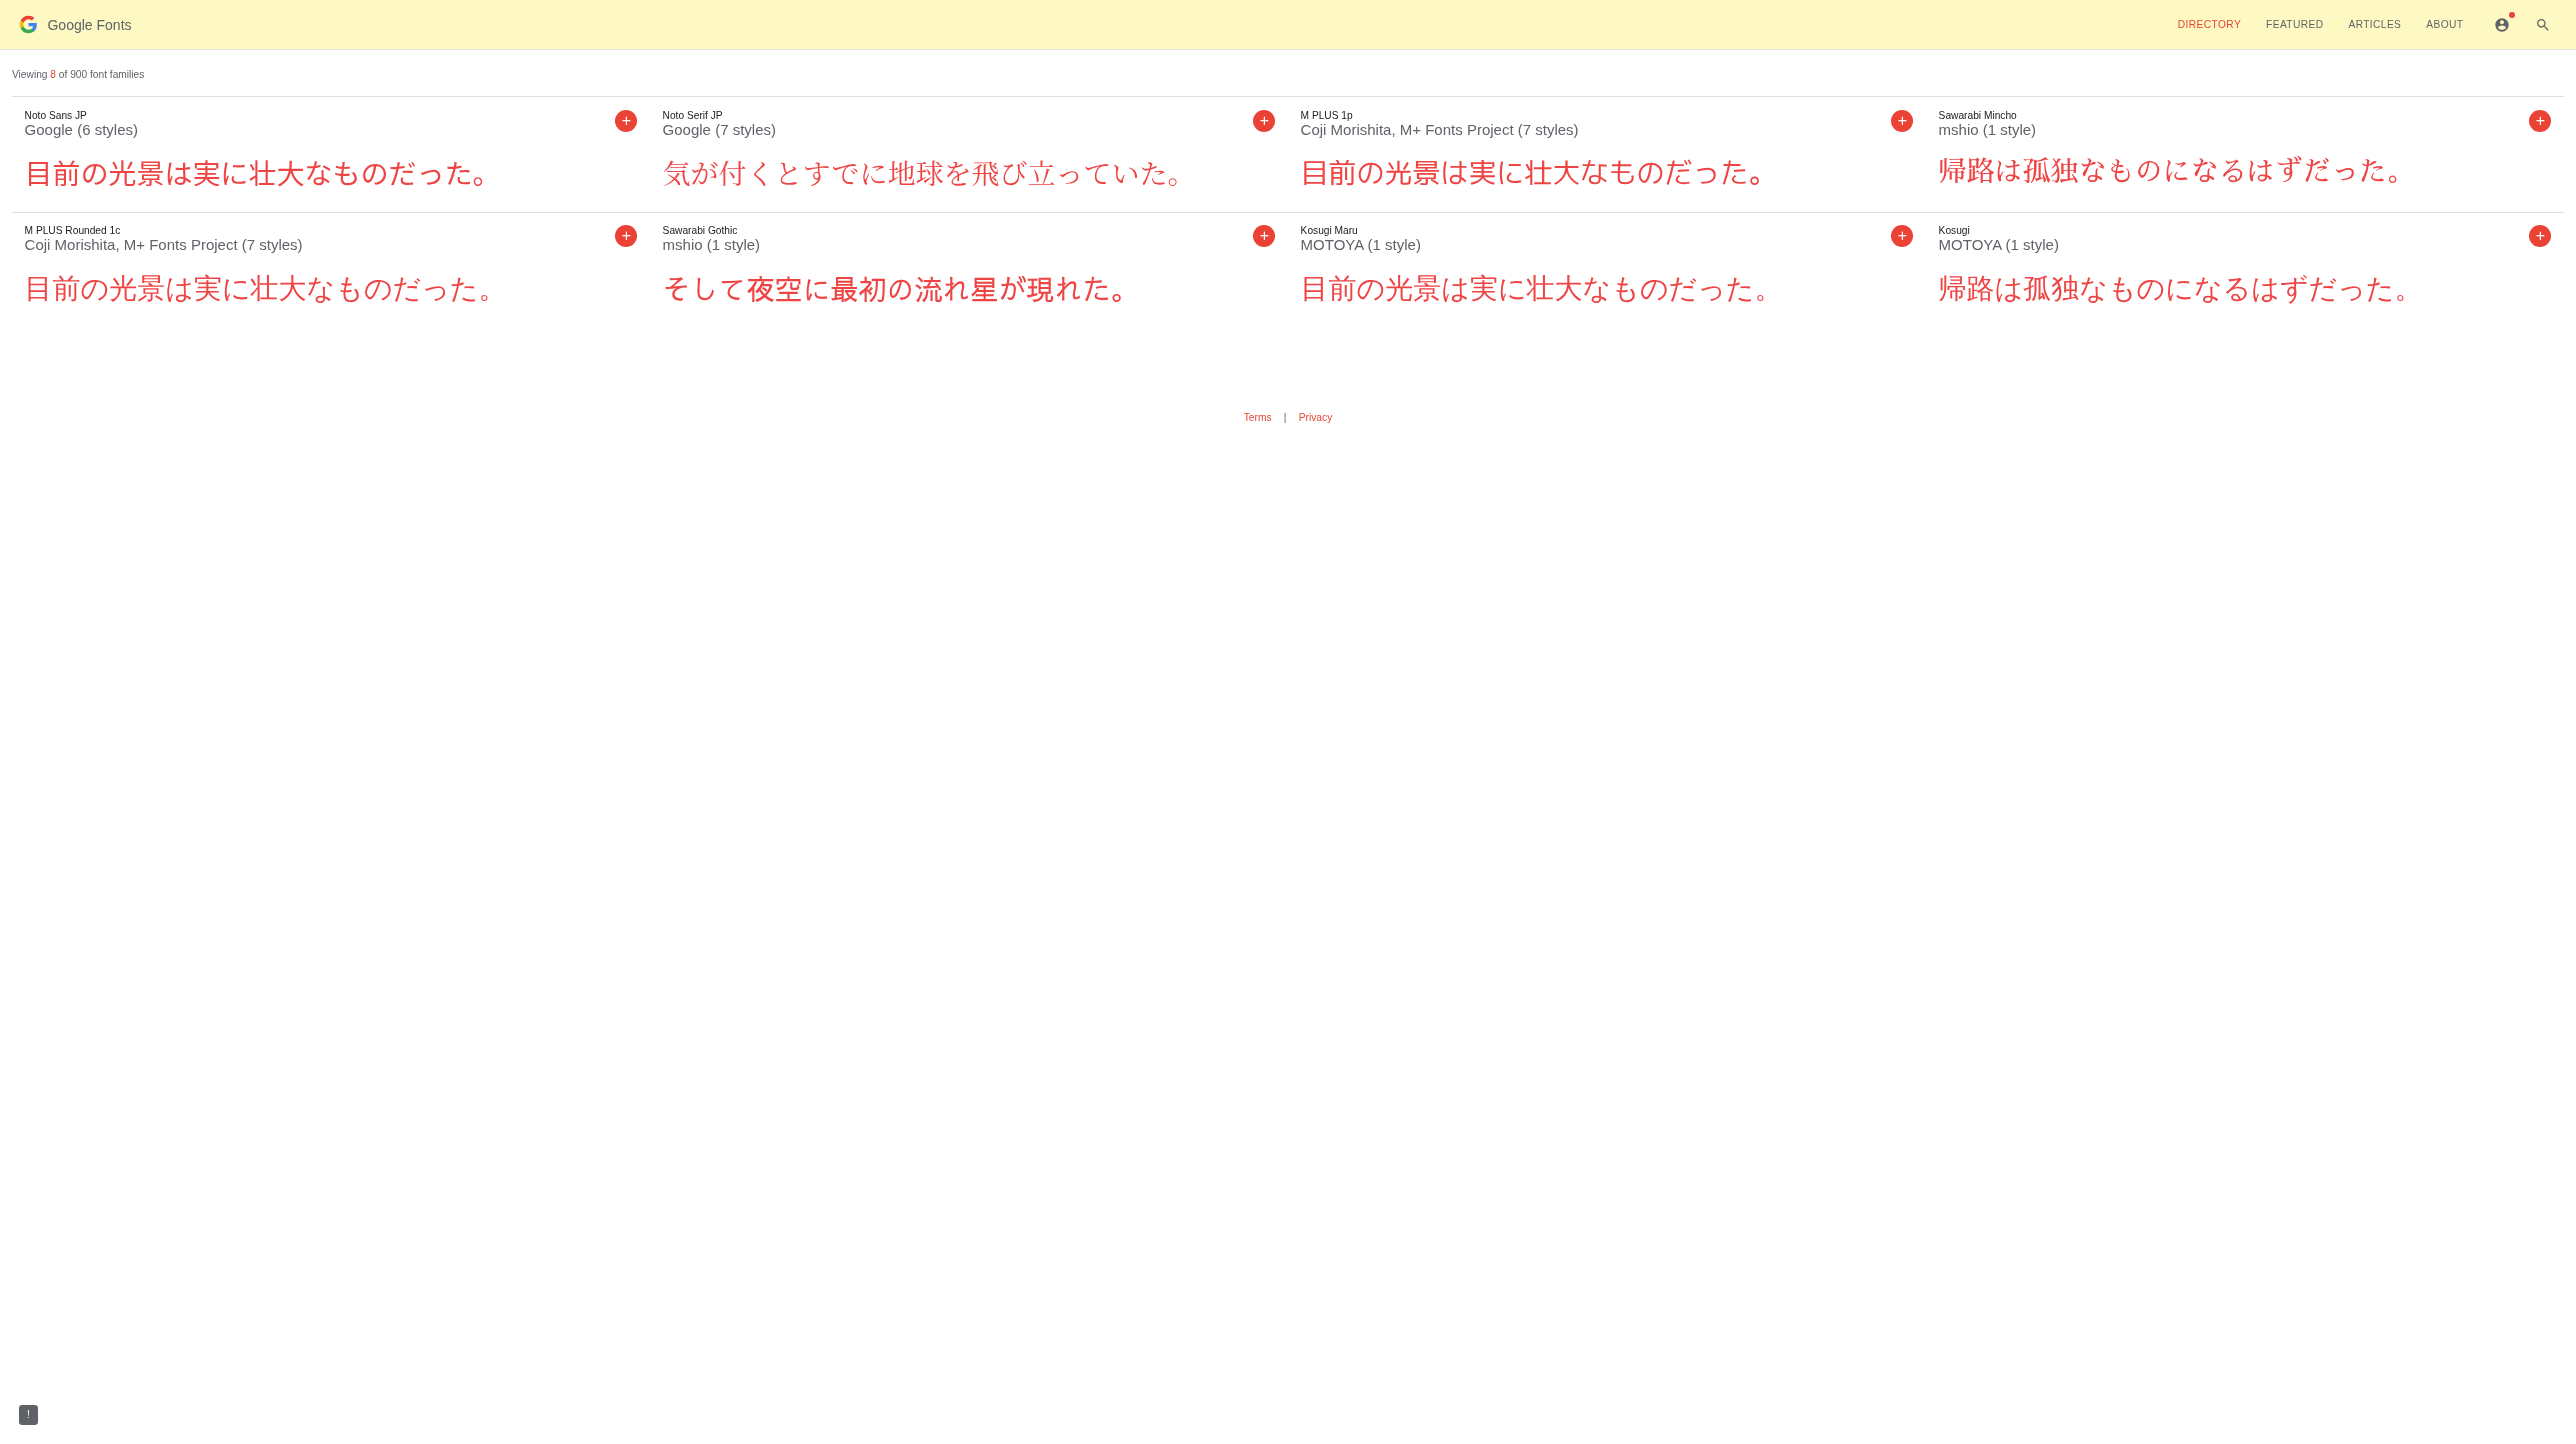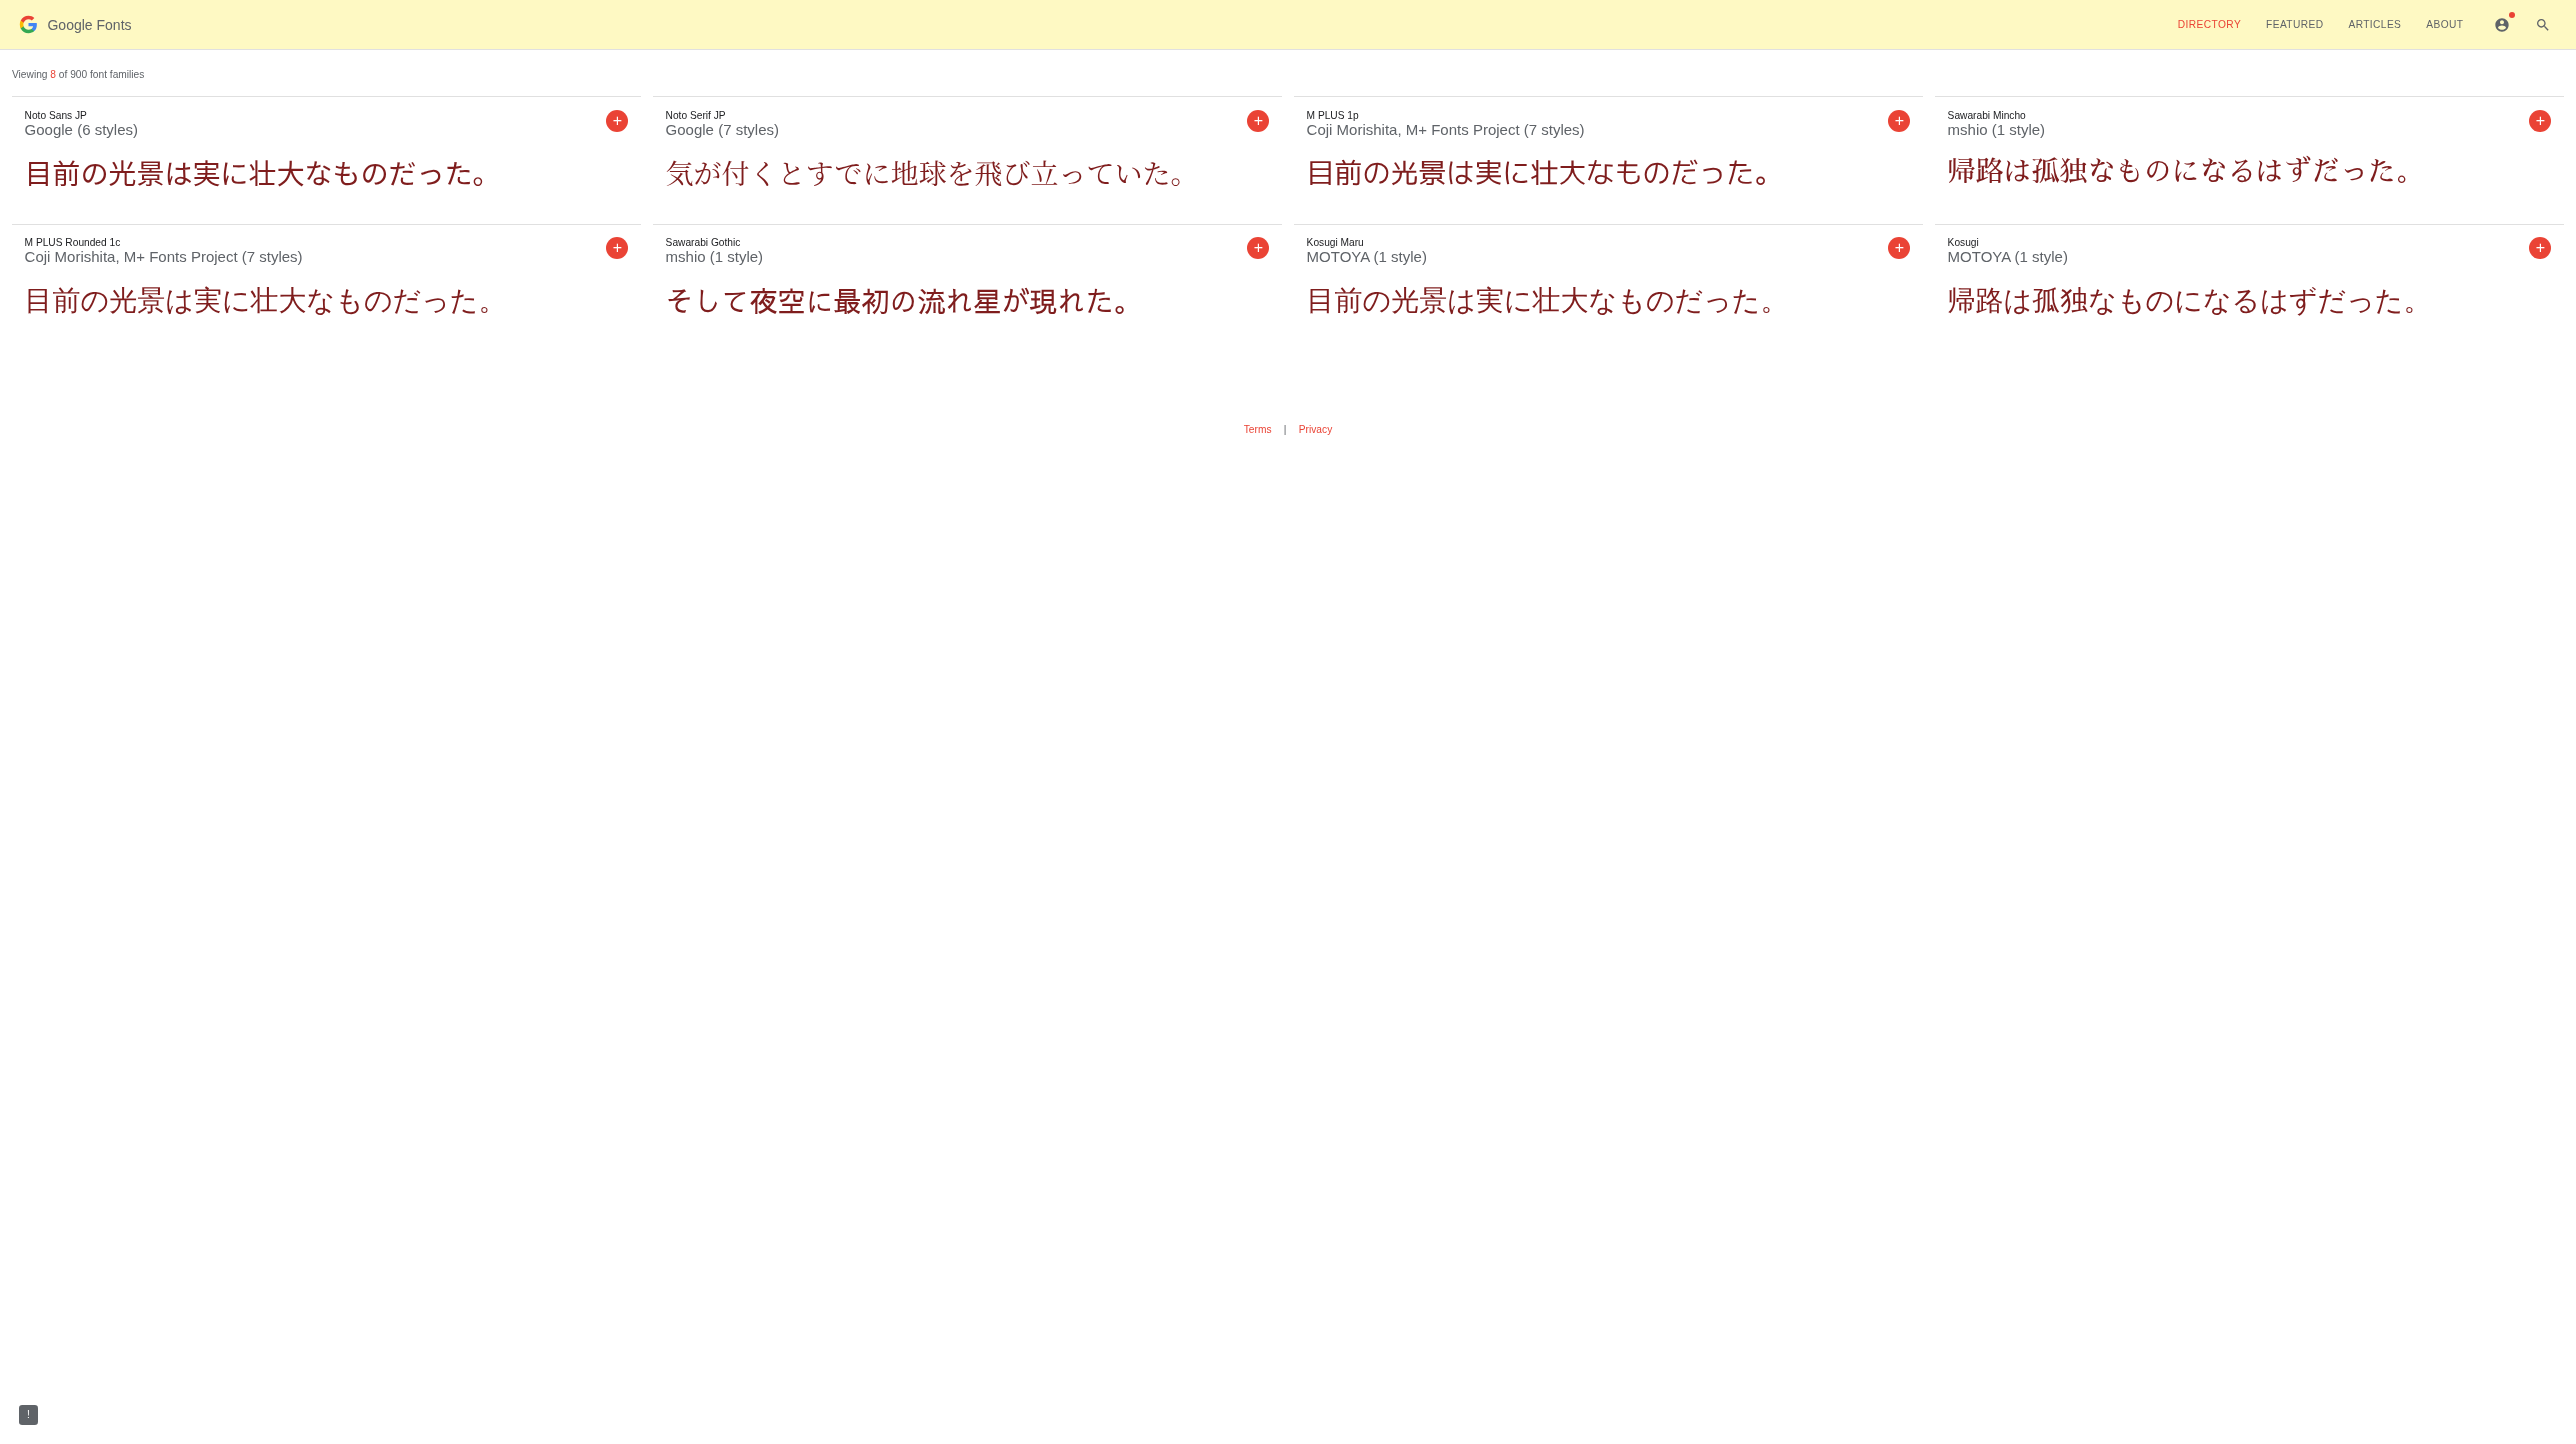--- a/index.html
+++ b/index.html
@@ -71,21 +71,21 @@
       margin-bottom: 16px;
     }
     .viewing-text .count {
       color: #EA4335;
     }
 
     
     .font-grid {
       display: grid;
       grid-template-columns: repeat(4, 1fr);
-      gap: 12px;
+      gap: 0;
     }
     .font-card {
       border-top: 0.8px solid #e0e0e0;
       padding: 12.6px 12.6px 19px 12.6px;
       position: relative;
     }
     .font-card-header {
       display: flex;
       align-items: flex-start;
       justify-content: space-between;
@@ -112,21 +112,21 @@
       align-items: center;
       justify-content: center;
       color: white;
       font-size: 16px;
       line-height: 1;
       flex-shrink: 0;
     }
     .font-preview {
       font-size: 28px;
       line-height: 1.4;
-      color: #7f1d1d;
+      color: #ef4444;
     }
 
     
     .preview-noto-sans { font-family: 'Noto Sans JP', 'Noto Sans CJK JP', sans-serif; font-weight: 400; }
     .preview-noto-serif { font-family: 'Noto Serif JP', 'Noto Serif CJK JP', serif; font-weight: 400; }
     .preview-m-plus-1p { font-family: 'M PLUS 1p', sans-serif; font-weight: 400; }
     .preview-sawarabi-mincho { font-family: 'Sawarabi Mincho', serif; font-weight: 400; }
     .preview-m-plus-rounded { font-family: 'M PLUS Rounded 1c', sans-serif; font-weight: 400; }
     .preview-sawarabi-gothic { font-family: 'Sawarabi Gothic', sans-serif; font-weight: 400; }
     .preview-kosugi-maru { font-family: 'Kosugi Maru', sans-serif; font-weight: 400; }

